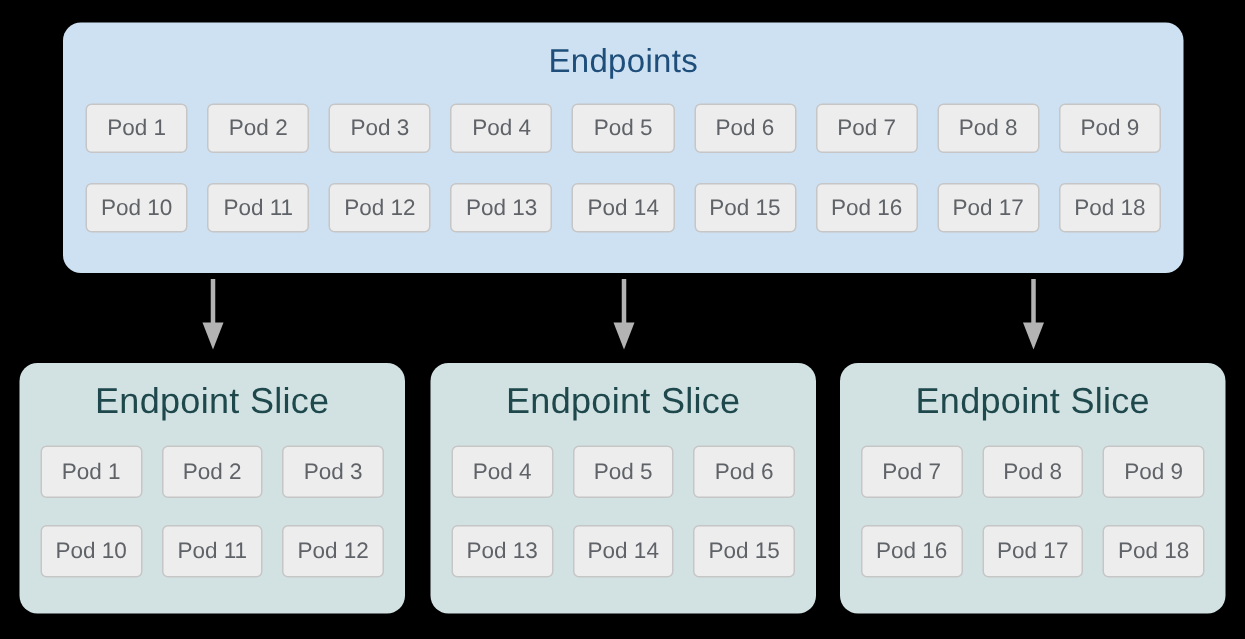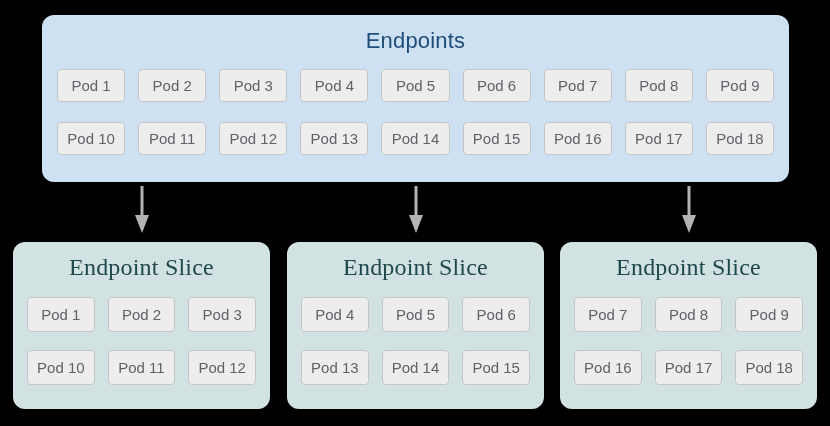--- a/index.html
+++ b/index.html
@@ -80,21 +80,20 @@
   .slice-1 { left: 287px; }
   .slice-2 { left: 560px; }
   .slice-title {
     position: absolute;
     left: 0; right: 0; top: 12px;
     text-align: center;
     font-size: 24px;
     font-weight: 500;
     color: #1e484b;
     letter-spacing: 0.2px;
-    font-family: Liberation Serif, serif;
   }
   .slice-grid {
     position: absolute;
     left: 14px; right: 14px; top: 55px;
     display: grid;
     grid-template-columns: repeat(3, 1fr);
     column-gap: 13px;
     row-gap: 18px;
   }
   .slice-grid .pod { height: 35px; }

